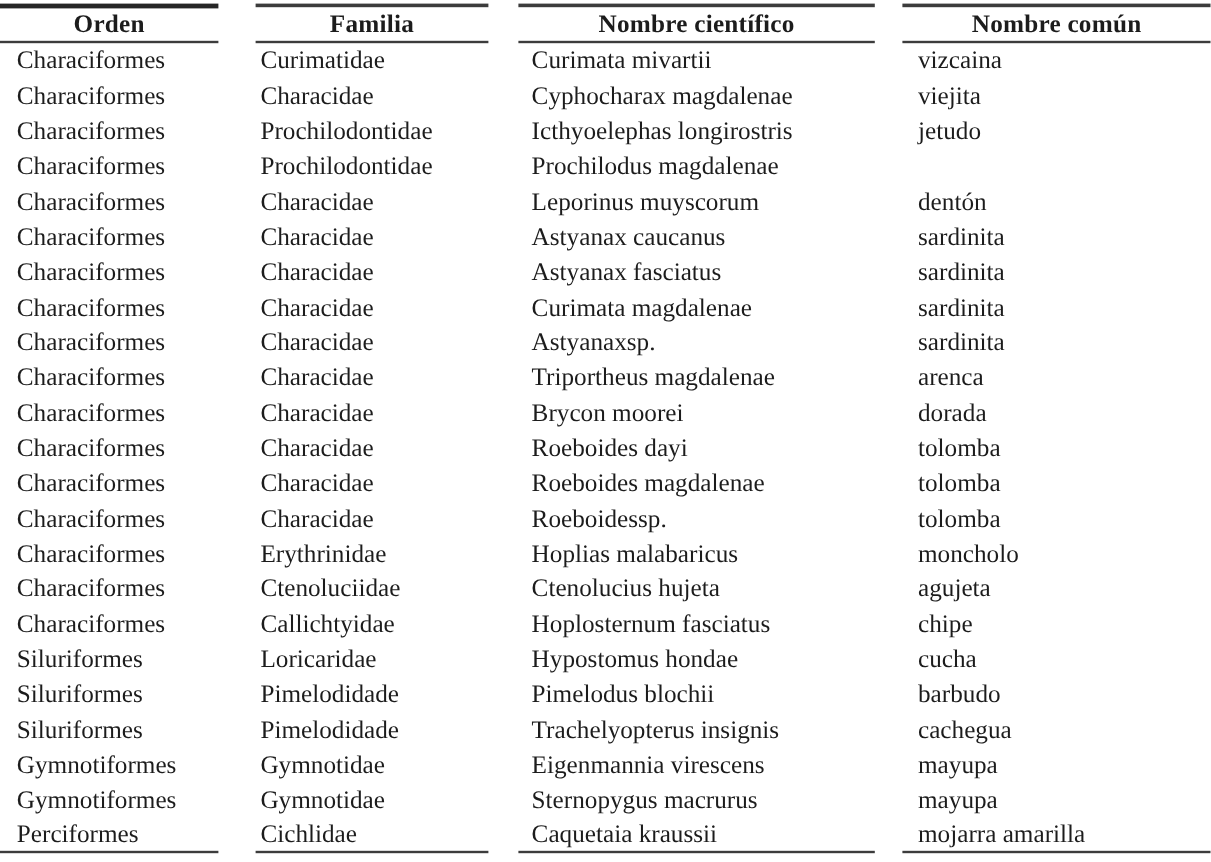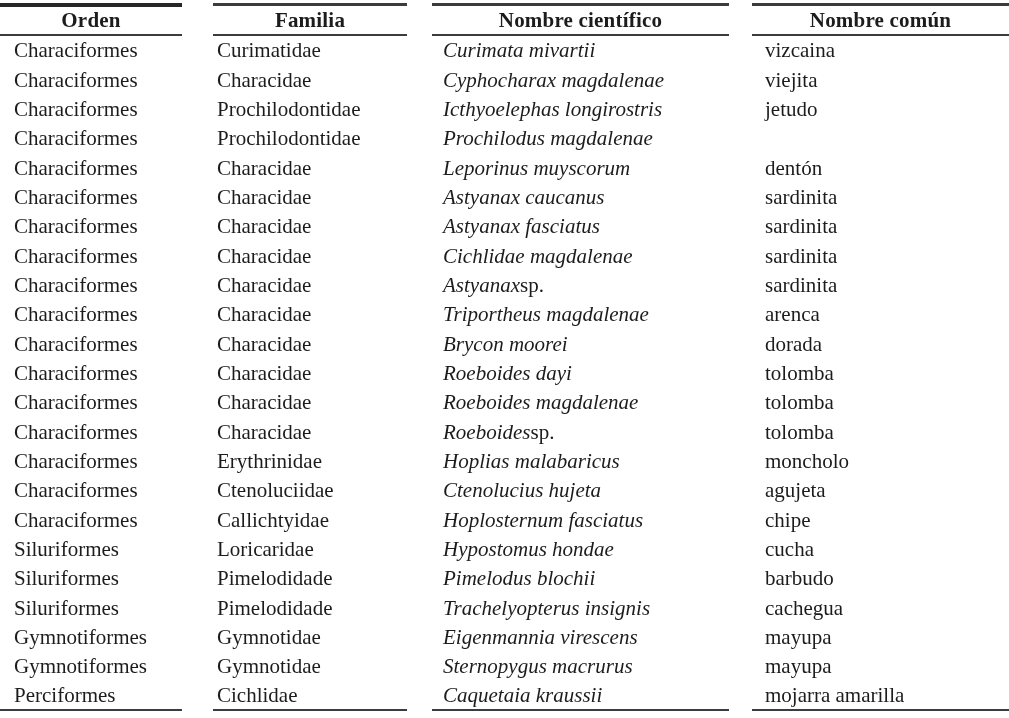--- a/index.html
+++ b/index.html
@@ -47,21 +47,21 @@
   .col-orden      { width: 182px; margin-right: 31px; }
   .col-familia    { width: 194px; margin-right: 25px; }
   .col-cientifico { width: 297px; margin-right: 23px; }
   .col-comun      { width: 257px; }
 
   .td.col-orden      { padding-left: 14px; }
   .td.col-familia    { padding-left: 4px; }
   .td.col-cientifico { padding-left: 11px; }
   .td.col-comun      { padding-left: 13px; }
 
-  .sci { font-style: italic; }
+  .sci { }
   .sci-suffix { font-style: normal; }
 </style>
 </head>
 <body>
 
 <div class="page">
   <div class="thead">
     <div class="th col-orden">Orden</div>
     <div class="th col-familia">Familia</div>
     <div class="th col-cientifico">Nombre científico</div>
@@ -135,21 +135,21 @@
       <span class="sci">Astyanax fasciatus</span>
           <span class="sci-suffix"></span>
     </div>
     <div class="td col-comun">sardinita</div>
   </div>
 
   <div class="tr">
     <div class="td col-orden">Characiformes</div>
     <div class="td col-familia">Characidae</div>
     <div class="td col-cientifico">
-      <span class="sci">Cichlidae magdalenae</span>
+      <span class="sci">Curimata magdalenae</span>
           <span class="sci-suffix"></span>
     </div>
     <div class="td col-comun">sardinita</div>
   </div>
 
   <div class="tr">
     <div class="td col-orden">Characiformes</div>
     <div class="td col-familia">Characidae</div>
     <div class="td col-cientifico">
       <span class="sci">Astyanax</span>

